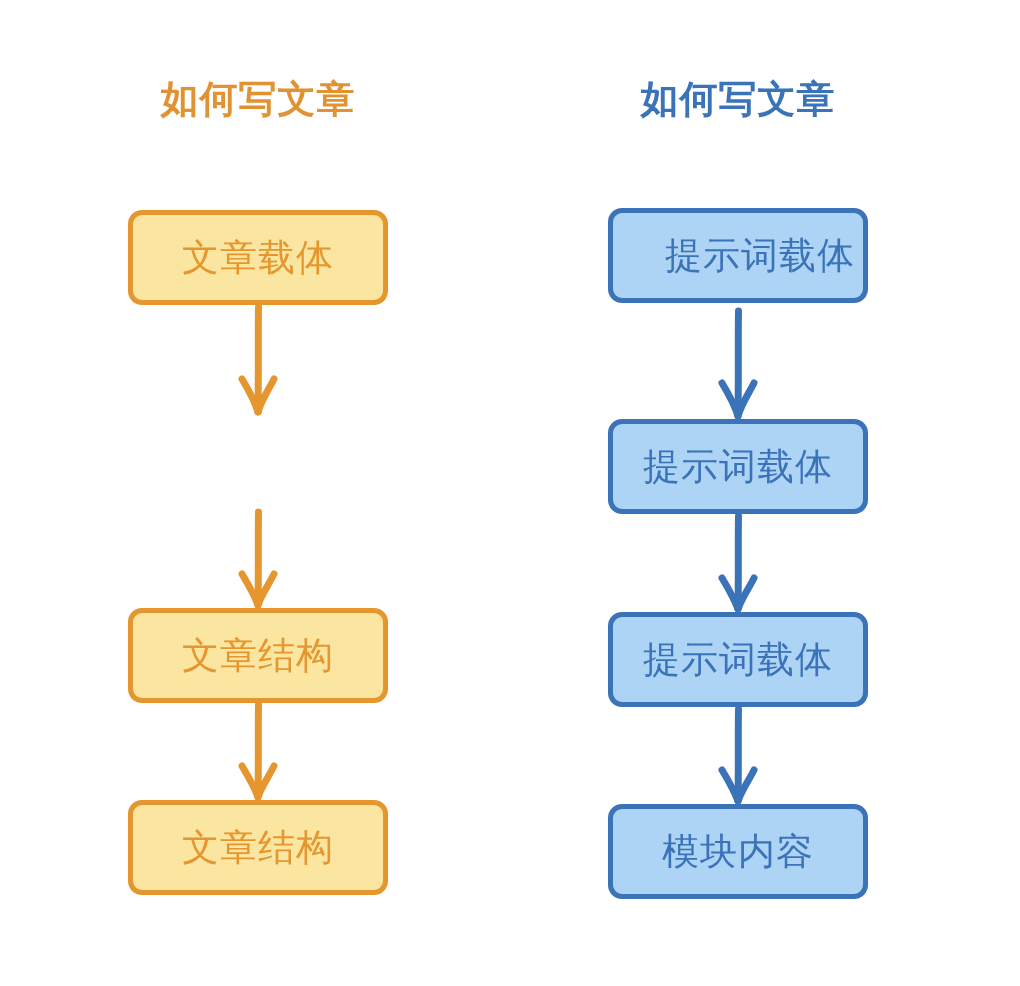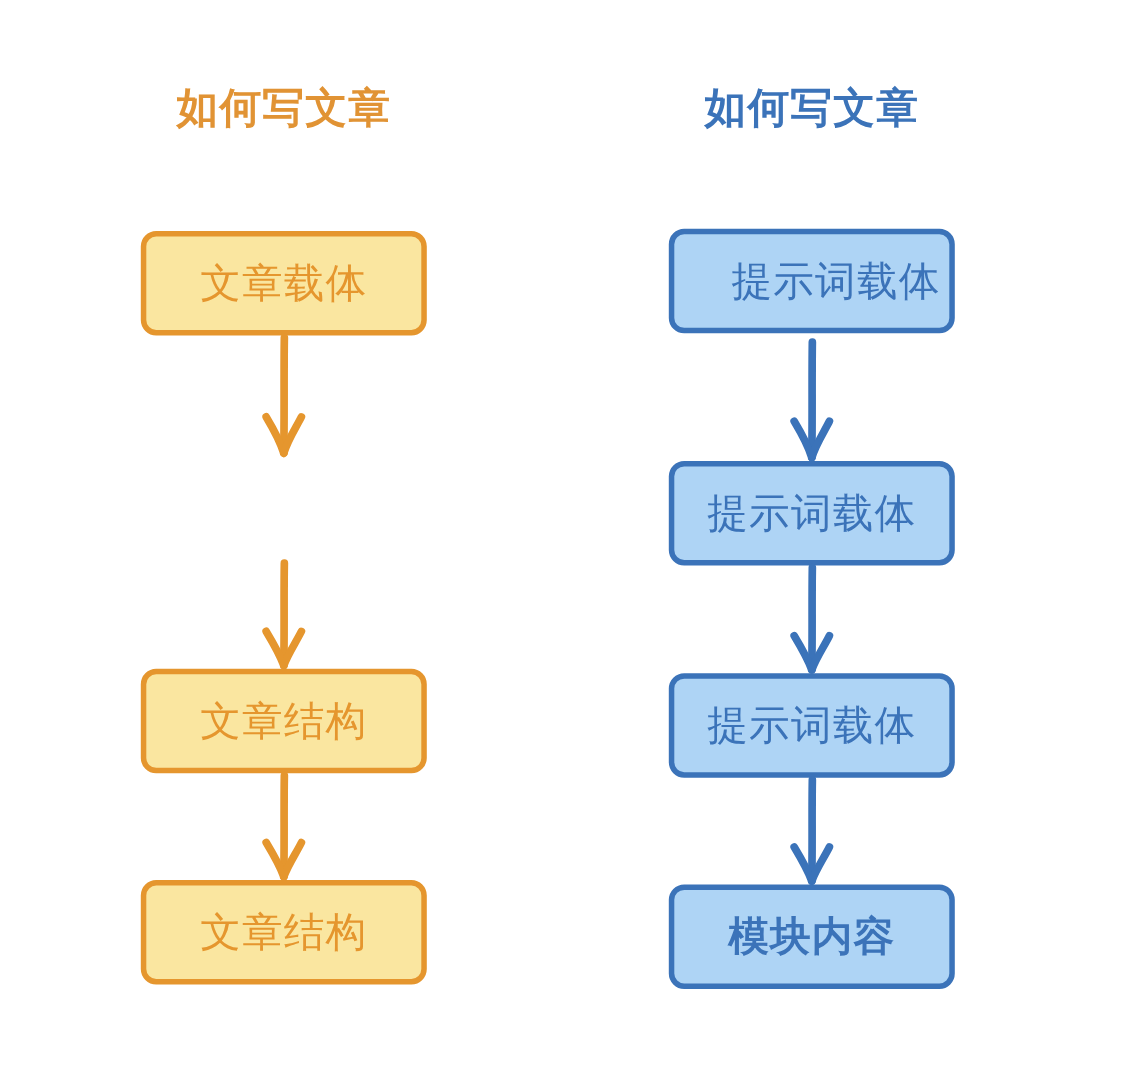--- a/index.html
+++ b/index.html
@@ -77,21 +77,21 @@
   }
 
   .node.n0 { top: 210px; }
   .node.n1 { top: 415px; }
   .node.n2 { top: 608px; }
   .node.n3 { top: 800px; }
 
   .column.right .node.n0 { top: 208px; padding-left: 44px; }
   .column.right .node.n1 { top: 419px; }
   .column.right .node.n2 { top: 612px; }
-  .column.right .node.n3 { top: 804px; font-weight: bold; }
+  .column.right .node.n3 { top: 804px; }
 
   
   .arrow {
     position: absolute;
     left: 178px;
     width: 64px;
     height: 120px;
     overflow: visible;
   }
   .arrow.a0 { top: 303px; height: 116px; }

